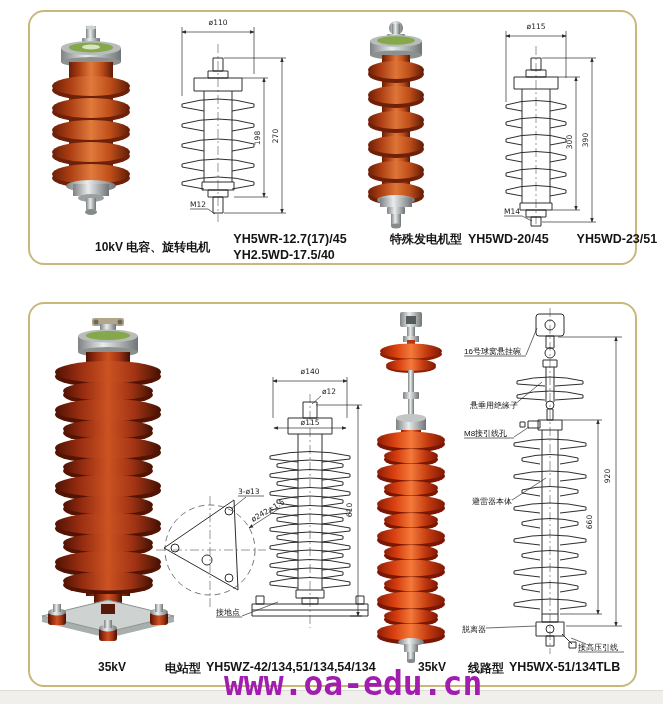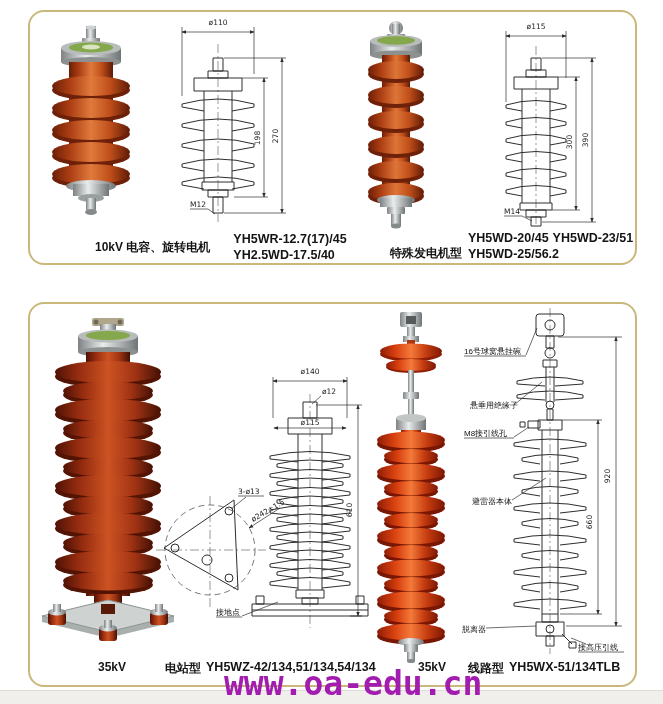--- a/index.html
+++ b/index.html
@@ -225,25 +225,24 @@
     <text class="dim" text-anchor="middle" transform="translate(112,120) rotate(-90)">390</text>
     <text class="dim" x="28" y="194">M14</text>
     <line class="thin" x1="28" y1="196" x2="46" y2="196"></line>
     <line class="thin" x1="46" y1="196" x2="56" y2="201"></line>
   </g>
 </svg>
 
 <div class="cap" style="left:390px;top:231px;display:flex;gap:6px;align-items:flex-end;">
   <span class="cn" style="padding-bottom:0;">特殊发电机型</span>
   <span class="col">
-    <span class="row" style="gap:4px;">
+    <span class="row" style="gap:28px;">
       <span class="mdl">YH5WD-20/45</span>
       <span class="mdl">YH5WD-23/51</span>
     </span>
-    <span class="mdl">YH5WD-25/56.2</span>
   </span>
 </div>
 
 <section class="panel" style="left:28px;top:302px;width:605px;height:381px;"></section>
 
 <svg class="photo" style="left:32px;top:316px;" width="152" height="330" viewBox="0 0 152 330">
   <defs>
     <linearGradient id="pg3" x1="0" y1="0" x2="1" y2="0">
       <stop offset="0" stop-color="#4f1204"></stop>
         <stop offset="0.22" stop-color="#962c10"></stop>

